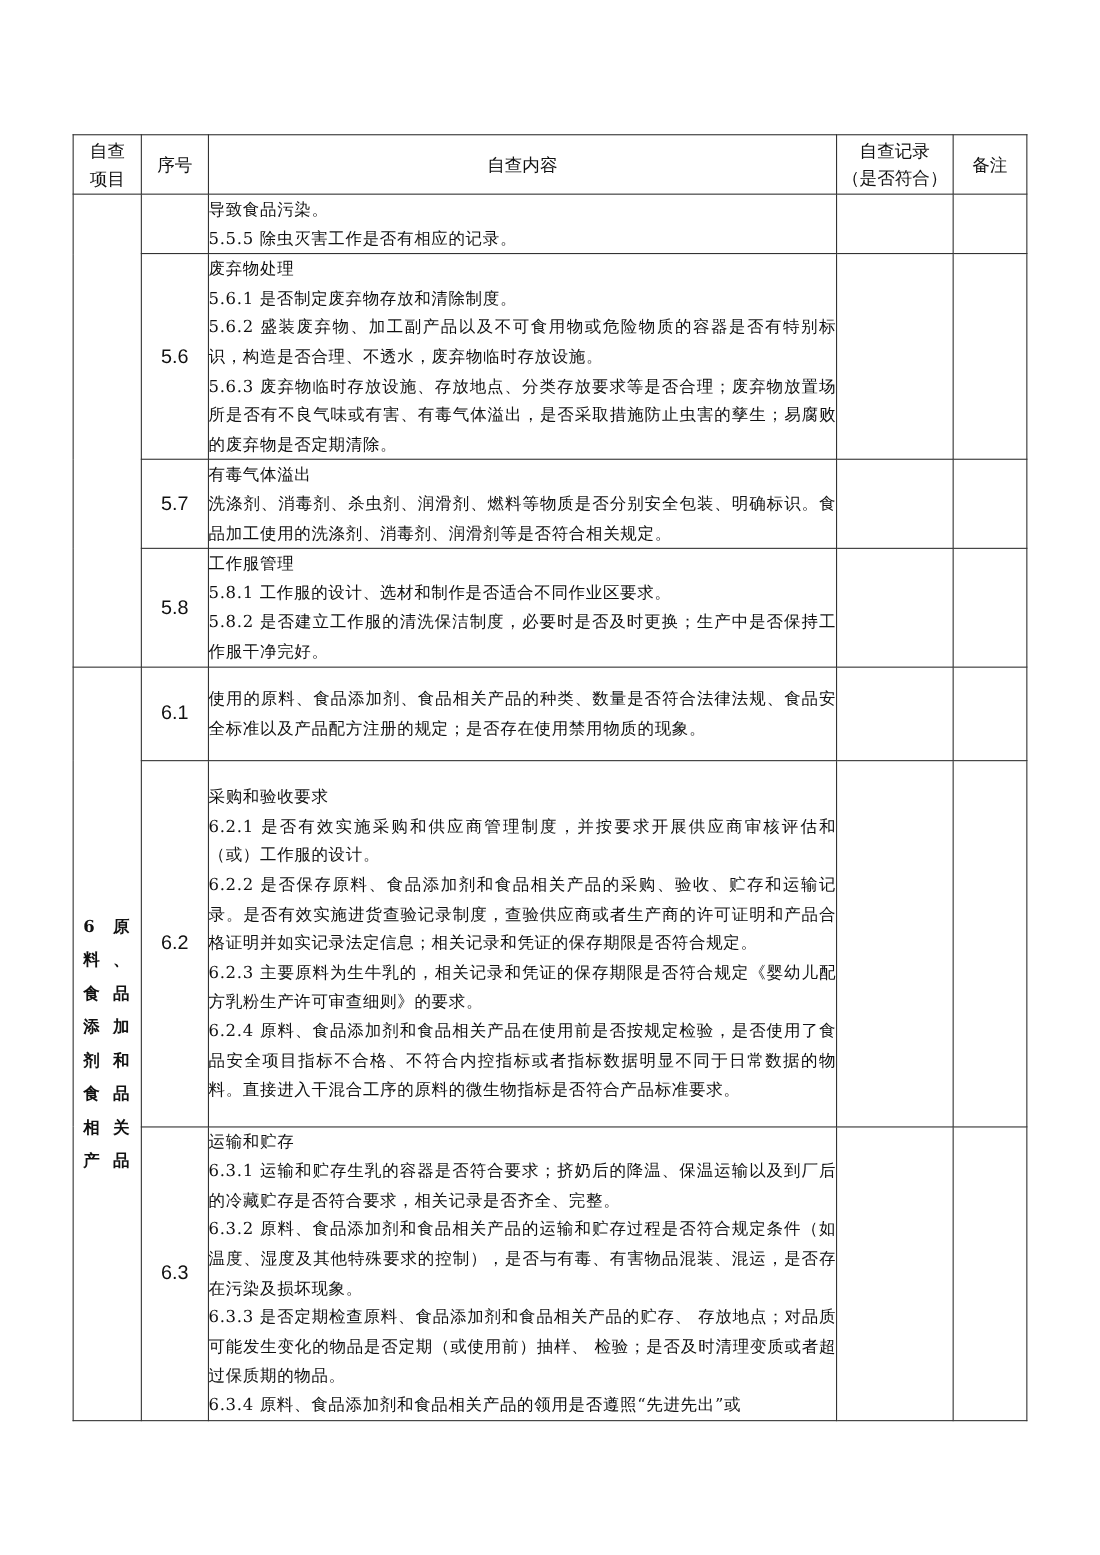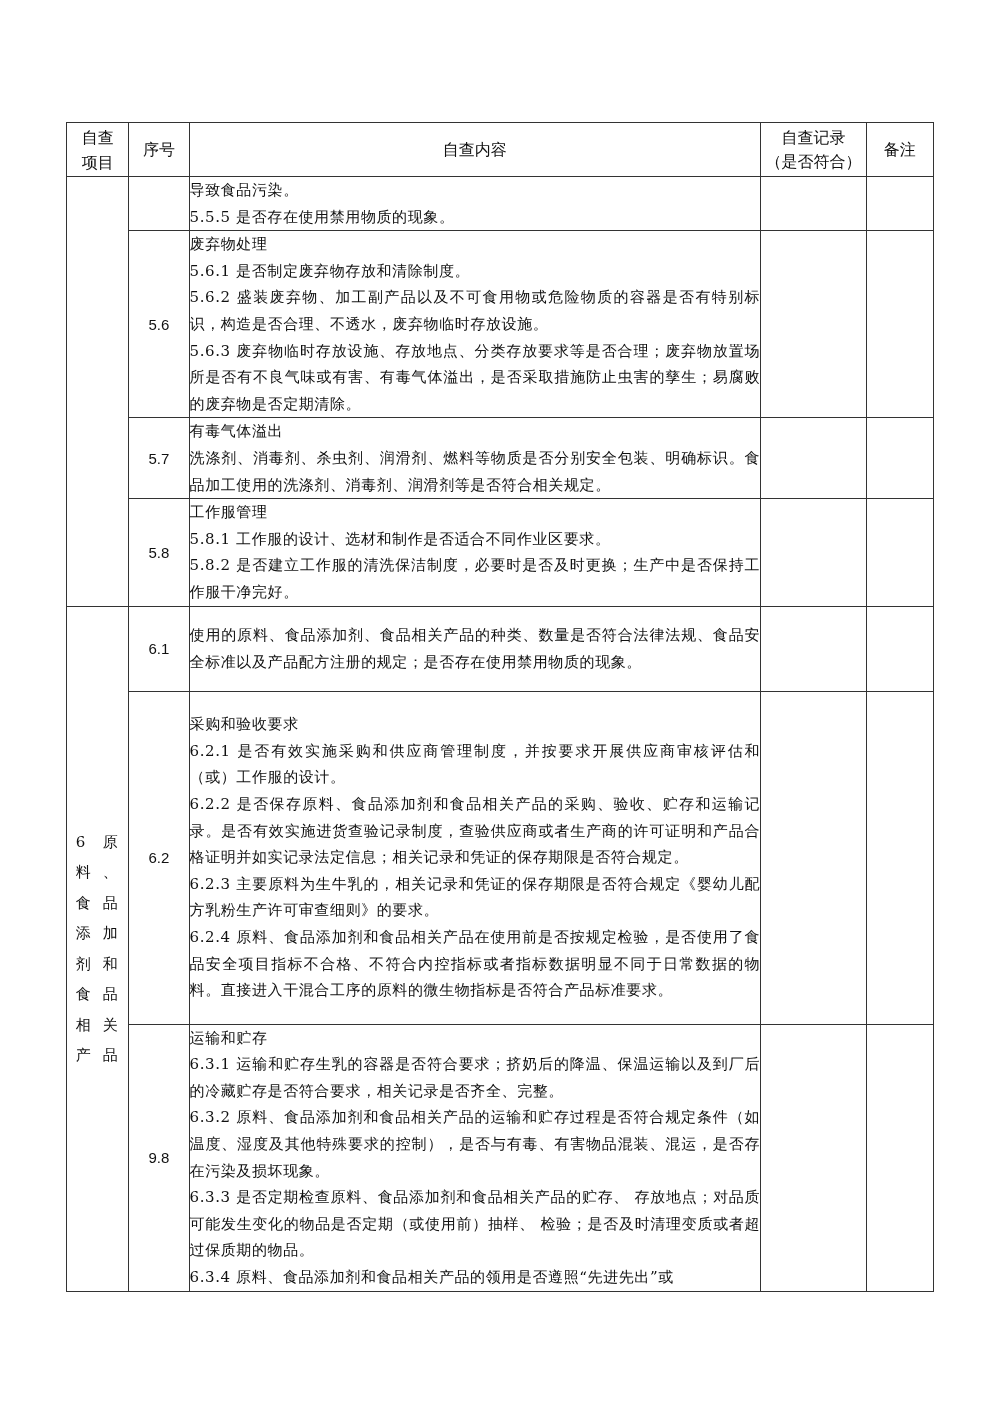--- a/index.html
+++ b/index.html
@@ -26,37 +26,38 @@
     line-height: 24px;
     height: 53px;
   }
   .col-item { width: 62px; }
   .col-no { width: 60px; }
   .col-content { width: 569px; }
   .col-record { width: 105px; }
   .col-remark { width: 67px; }
   td.no {
     text-align: center;
-    font-size: 15px;
+    font-size: 18px;
     font-family: "Liberation Sans", sans-serif;
   }
   td.content {
     font-family: "DejaVu Serif", "Liberation Serif", serif;
     font-size: 15px;
     line-height: 26.6px;
     padding: 0 6px 1px 8px;
     vertical-align: top;
     text-align: justify;
     letter-spacing: 0.6px;
   }
   td.content p { margin: 0; }
   td.item-cell {
     vertical-align: middle;
     font-family: "DejaVu Serif", "Liberation Serif", serif;
     font-size: 15px;
+    font-weight: bold;
   }
   .vertical-item {
     width: 44px;
     margin: 0 auto;
     line-height: 30.5px;
     text-align: justify;
     text-align-last: justify;
     word-break: break-all;
     letter-spacing: 2px;
   }
@@ -87,21 +88,21 @@
       <th>备注</th>
     </tr>
   </thead>
   <tbody>
 
     <tr style="height:53px;">
       <td class="item-cell" rowspan="4"></td>
       <td class="no"></td>
       <td class="content">
         <p>导致食品污染。</p>
-        <p>5.5.5 是否存在使用禁用物质的现象。</p>
+        <p>5.5.5 除虫灭害工作是否有相应的记录。</p>
       </td>
       <td></td>
       <td></td>
     </tr>
     <tr style="height:180px;">
       <td class="no">5.6</td>
       <td class="content">
         <p>废弃物处理</p>
         <p>5.6.1 是否制定废弃物存放和清除制度。</p>
         <p>5.6.2 盛装废弃物、加工副产品以及不可食用物或危险物质的容器是否有特别标识，构造是否合理、不透水，废弃物临时存放设施。</p>
@@ -147,21 +148,21 @@
         <p>采购和验收要求</p>
         <p>6.2.1 是否有效实施采购和供应商管理制度，并按要求开展供应商审核评估和（或）工作服的设计。</p>
         <p>6.2.2 是否保存原料、食品添加剂和食品相关产品的采购、验收、贮存和运输记录。是否有效实施进货查验记录制度，查验供应商或者生产商的许可证明和产品合格证明并如实记录法定信息；相关记录和凭证的保存期限是否符合规定。</p>
         <p>6.2.3 主要原料为生牛乳的，相关记录和凭证的保存期限是否符合规定《婴幼儿配方乳粉生产许可审查细则》的要求。</p>
         <p>6.2.4 原料、食品添加剂和食品相关产品在使用前是否按规定检验，是否使用了食品安全项目指标不合格、不符合内控指标或者指标数据明显不同于日常数据的物料。直接进入干混合工序的原料的微生物指标是否符合产品标准要求。</p>
       </td>
       <td></td>
       <td></td>
     </tr>
     <tr style="height:267px;">
-      <td class="no">9.8</td>
+      <td class="no">6.3</td>
       <td class="content">
         <p>运输和贮存</p>
         <p>6.3.1 运输和贮存生乳的容器是否符合要求；挤奶后的降温、保温运输以及到厂后的冷藏贮存是否符合要求，相关记录是否齐全、完整。</p>
         <p>6.3.2 原料、食品添加剂和食品相关产品的运输和贮存过程是否符合规定条件（如温度、湿度及其他特殊要求的控制），是否与有毒、有害物品混装、混运，是否存在污染及损坏现象。</p>
         <p>6.3.3 是否定期检查原料、食品添加剂和食品相关产品的贮存、 存放地点；对品质可能发生变化的物品是否定期（或使用前）抽样、 检验；是否及时清理变质或者超过保质期的物品。</p>
         <p>6.3.4 原料、食品添加剂和食品相关产品的领用是否遵照“先进先出”或</p>
       </td>
       <td></td>
       <td></td>
     </tr>

